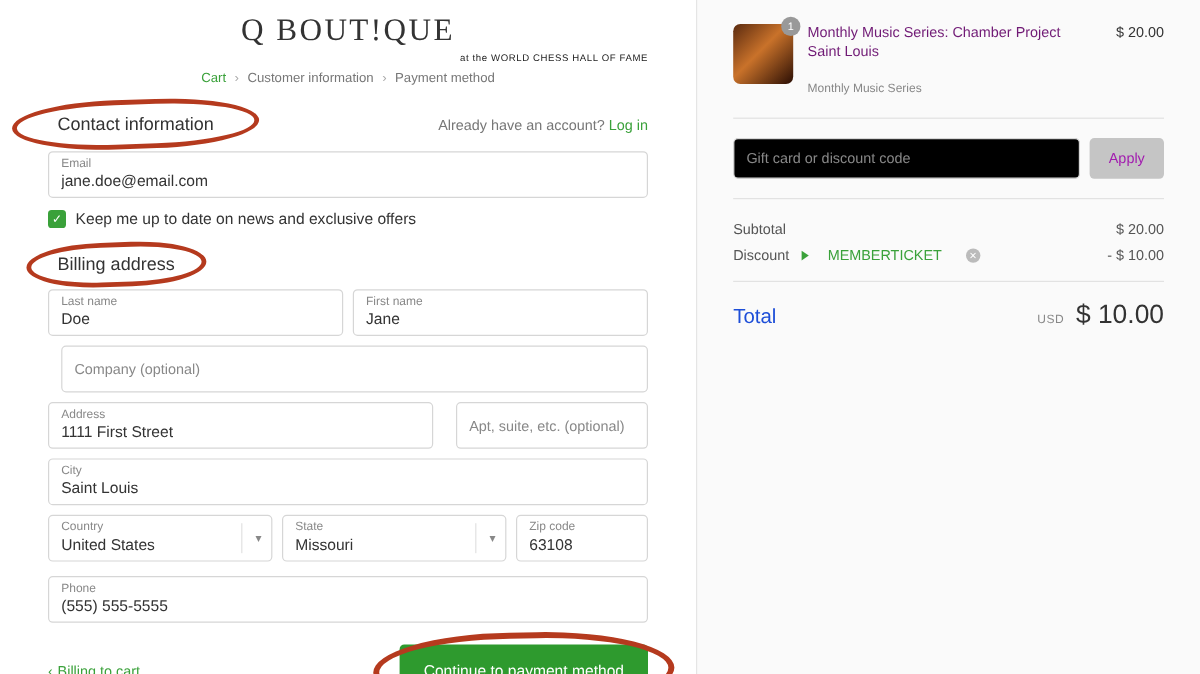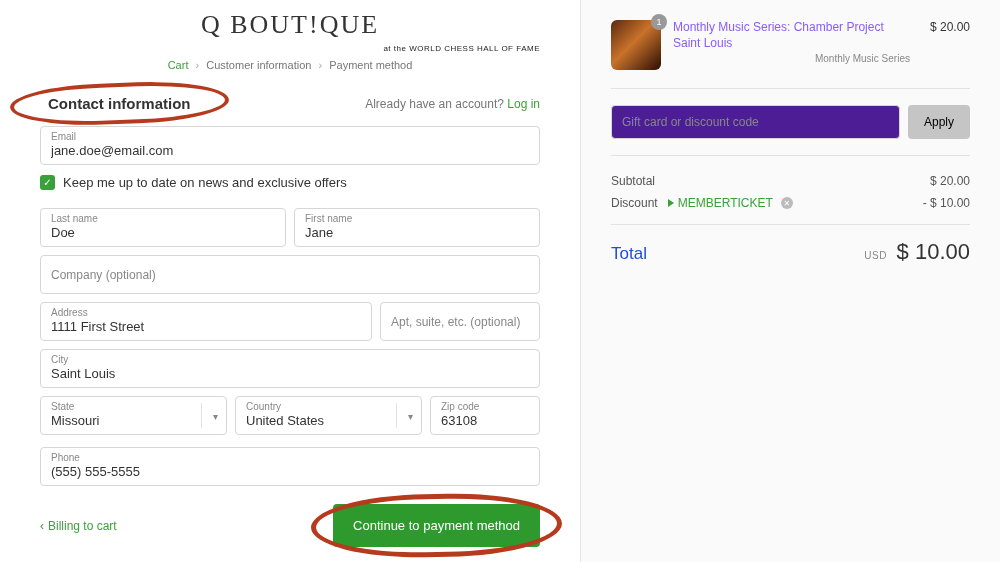--- a/index.html
+++ b/index.html
@@ -11,38 +11,38 @@
   .logo-wrap { text-align: center; margin-bottom: 6px; }
   .logo-main { font-family: Georgia, 'Times New Roman', serif; font-size: 26px; letter-spacing: 2px; font-weight: 400; }
   .logo-sub { font-family: Georgia, serif; font-size: 8px; letter-spacing: 0.5px; color: #222; margin-top: 4px; text-align: right; }
   .logo-sub .sc { font-variant: small-caps; }
 
   .breadcrumb { text-align: center; font-size: 11px; color: #777; margin-bottom: 20px; }
   .breadcrumb .bc-link { color: #3aa13a; }
   .breadcrumb .sep { color: #aaa; margin: 0 4px; }
 
   .section-head { display: flex; align-items: center; justify-content: space-between; margin: 10px 0 8px 0; position: relative; }
-  .section-title { font-size: 15px; color: #333; font-weight: 700; position: relative; z-index: 1; }
+  .section-title { font-size: 15px; color: #333; font-weight: 400; position: relative; z-index: 1; }
   .section-sub { font-size: 12px; color: #777; }
   .section-sub a { color: #3aa13a; text-decoration: none; }
 
   
   .anno { position: relative; display: inline-block; padding: 4px 8px; }
   .anno::before {
     content: ""; position: absolute; left: -18px; right: -18px; top: -6px; bottom: -6px;
     border: 4px solid #b53a1e; border-radius: 50%/60%; transform: rotate(-2deg);
     pointer-events: none;
   }
   .anno-wide::before { left: -30px; right: -30px; top: -8px; bottom: -8px; }
 
   .field { border: 1px solid #d6d6d6; border-radius: 4px; padding: 4px 10px 6px 10px; background: #fff; margin-top: 10px; }
   .field + .field { margin-top: 8px; }
   .field label { display: block; font-size: 10px; color: #888; margin-bottom: 1px; }
   .field input, .field .static { border: 0; outline: 0; font-size: 13px; color: #333; width: 100%; background: transparent; }
-  .field.placeholder-only { padding: 11px 10px; }
+  .field.placeholder-only { padding: 11px 10px; margin-left: 11px; }
   .field.placeholder-only span { color: #888; font-size: 12px; }
 
   .row { display: flex; gap: 8px; margin-top: 8px; }
   .row .field { flex: 1; margin-top: 0; }
   .row .field.small { flex: 0 0 32%; }
   .row .field.tiny  { flex: 0 0 22%; }
 
   .chevron { position: relative; }
   .chevron::after { content: "▾"; position: absolute; right: 8px; top: 50%; transform: translateY(-50%); color: #888; font-size: 10px; pointer-events: none; }
   .chevron .divider { position: absolute; right: 24px; top: 6px; bottom: 6px; width: 1px; background: #e2e2e2; }
@@ -59,30 +59,30 @@
     border: 5px solid #b53a1e; border-radius: 50%/55%; transform: rotate(-1deg);
     pointer-events: none;
   }
   .cta { background: #2e9a2e; color: #fff; border: 0; border-radius: 4px; padding: 14px 20px; font-size: 13px; cursor: pointer; }
 
   
   .cart-item { display: flex; align-items: flex-start; gap: 12px; margin-bottom: 18px; }
   .thumb { width: 50px; height: 50px; border-radius: 6px; background: linear-gradient(135deg,#5a2a10 0%, #c9722a 45%, #2a0e04 100%); position: relative; flex: 0 0 50px; }
   .thumb .badge { position: absolute; top: -6px; right: -6px; width: 16px; height: 16px; border-radius: 50%; background: #999; color: #fff; font-size: 9px; display: flex; align-items: center; justify-content: center; }
   .cart-item .info { flex: 1; }
-  .cart-item .title { font-size: 12px; color: #8b5cf6; line-height: 1.3; }
-  .cart-item .sub { font-size: 10px; color: #888; margin-top: 2px; text-align: right; }
+  .cart-item .title { font-size: 12px; color: #701a75; line-height: 1.3; }
+  .cart-item .sub { font-size: 10px; color: #888; margin-top: 18px; }
   .cart-item .price { font-size: 12px; color: #333; white-space: nowrap; margin-left: 8px; }
 
   .promo-row { display: flex; gap: 8px; padding: 16px 0; border-top: 1px solid #e2e2e2; border-bottom: 1px solid #e2e2e2; margin-bottom: 14px; }
-  .promo-input { flex: 1; border: 1px solid #d6d6d6; border-radius: 4px; padding: 9px 10px; font-size: 12px; color: #888; background: #4c1d95; }
-  .apply-btn { background: #c5c5c5; color: #000000; border: 0; border-radius: 4px; padding: 0 16px; font-size: 12px; cursor: pointer; }
+  .promo-input { flex: 1; border: 1px solid #d6d6d6; border-radius: 4px; padding: 9px 10px; font-size: 12px; color: #888; background: #000000; }
+  .apply-btn { background: #c5c5c5; color: #a21caf; border: 0; border-radius: 4px; padding: 0 16px; font-size: 12px; cursor: pointer; }
 
   .line { display: flex; justify-content: space-between; align-items: center; font-size: 12px; color: #555; padding: 4px 0; }
-  .tag { display: inline-flex; align-items: center; gap: 4px; color: #3aa13a; font-weight: 500; }
+  .tag { display: inline-flex; align-items: center; gap: 16px; color: #3aa13a; font-weight: 500; }
   .tag .ticon { display:inline-block; width:0; height:0; border-left:6px solid #3aa13a; border-top:4px solid transparent; border-bottom:4px solid transparent; transform: rotate(0deg); }
   .tag .x { width: 12px; height: 12px; border-radius: 50%; background: #bbb; color: #fff; font-size: 8px; display: inline-flex; align-items:center; justify-content:center; margin-left:4px; }
 
   .total-row { display:flex; justify-content: space-between; align-items: baseline; border-top: 1px solid #e2e2e2; margin-top: 10px; padding-top: 14px; }
   .total-row .lbl { font-size: 17px; color: #1d4ed8; }
   .total-row .amt { font-size: 22px; color: #333; }
   .total-row .cur { font-size: 10px; color: #888; letter-spacing: 0.5px; margin-right: 6px; }
 </style>
 </head>
 <body>
@@ -117,20 +117,25 @@
     <div class="field">
       <label>Email</label>
       <input type="text" value="jane.doe@email.com" style="">
     </div>
 
     <div class="checkbox-row">
       <span class="cb">✓</span>
       <span>Keep me up to date on news and exclusive offers</span>
     </div>
 
+    <div class="section-head" style="margin-top:4px;">
+      <span class="anno">
+        <span class="section-title">Billing address</span>
+      </span>
+    </div>
 
     <div class="row">
       <div class="field">
         <label>Last name</label>
         <input type="text" value="Doe" style="">
       </div>
       <div class="field">
         <label>First name</label>
         <input type="text" value="Jane" style="">
       </div>
@@ -150,27 +155,27 @@
       </div>
     </div>
 
     <div class="field" style="margin-top:8px;">
       <label>City</label>
       <input type="text" value="Saint Louis" style="">
     </div>
 
     <div class="row">
       <div class="field chevron">
+        <label>Country</label>
+        <div class="static">United States</div>
+        <span class="divider"></span>
+      </div>
+      <div class="field chevron">
         <label>State</label>
         <div class="static">Missouri</div>
-        <span class="divider"></span>
-      </div>
-      <div class="field chevron">
-        <label>Country</label>
-        <div class="static">United States</div>
         <span class="divider"></span>
       </div>
       <div class="field tiny">
         <label>Zip code</label>
         <input type="text" value="63108" style="">
       </div>
     </div>
 
     <div class="field" style="margin-top:12px;">
       <label>Phone</label>

